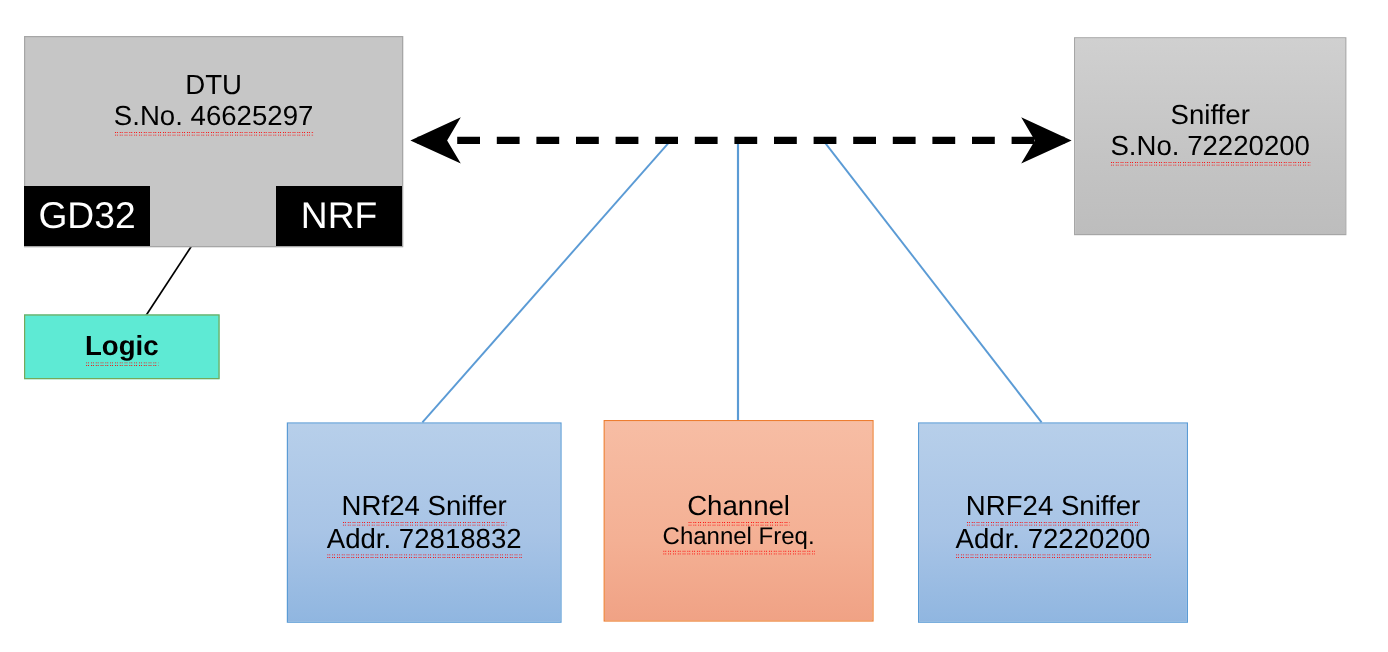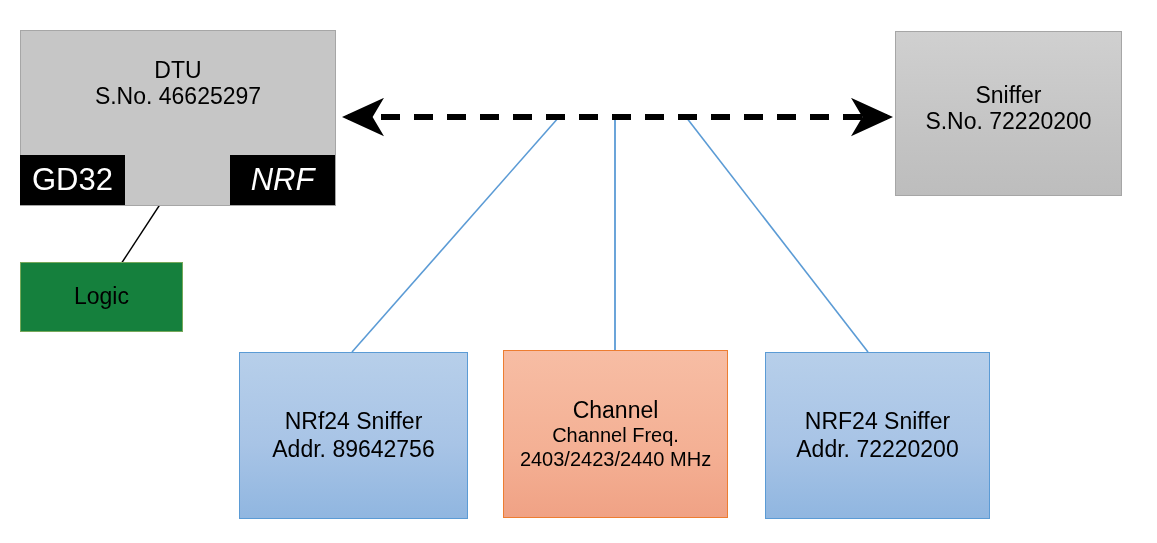--- a/index.html
+++ b/index.html
@@ -39,27 +39,28 @@
     position: absolute;
     box-sizing: border-box;
     background: #000000;
     color: #ffffff;
     display: flex;
     align-items: center;
     justify-content: center;
     font-size: 31px;
   }
   #gd32-box { left: 20px; top: 155px; width: 105px; height: 50px; }
-  #nrf-box  { left: 230px; top: 155px; width: 105px; height: 50px; font-style: italic; }
+  #nrf-box  { left: 230px; top: 155px; width: 105px; height: 50px; }
 
   
   #logic-box {
-    left: 20px; top: 262px; width: 163px; height: 70px;
-    background: #15803d;
+    left: 20px; top: 262px; width: 163px; height: 54px;
+    background: #5eead4;
     border: 1px solid #76a85a;
+    font-weight: bold;
   }
   #logic-box .ln { font-size: 23px; color: #000; }
 
   
   #inverter-box {
     left: 895px; top: 31px; width: 227px; height: 165px;
     background: linear-gradient(to bottom, #d0d0d0 0%, #c4c4c4 60%, #bdbdbd 100%);
     border: 1px solid #a6a6a6;
     justify-content: flex-start;
     padding-top: 50px;
@@ -149,27 +150,26 @@
     <div class="ln sq">Logic</div>
   </div>
 
   <div class="node" id="inverter-box">
     <div class="ln">Sniffer</div>
     <div class="ln sq">S.No. 72220200</div>
   </div>
 
   <div class="node bluebox" id="sniffer-left">
     <div class="ln sq">NRf24 Sniffer</div>
-    <div class="ln sq">Addr. 89642756</div>
+    <div class="ln sq">Addr. 72818832</div>
   </div>
 
   <div class="node" id="hackrf-box">
     <div class="ln-title sq">Channel</div>
     <div class="ln-sm sq">Channel Freq.</div>
-    <div class="ln-sm">2403/2423/2440 MHz</div>
   </div>
 
   <div class="node bluebox" id="sniffer-right">
     <div class="ln sq">NRF24 Sniffer</div>
     <div class="ln sq">Addr. 72220200</div>
   </div>
 
 </div>
 
 </body></html>

